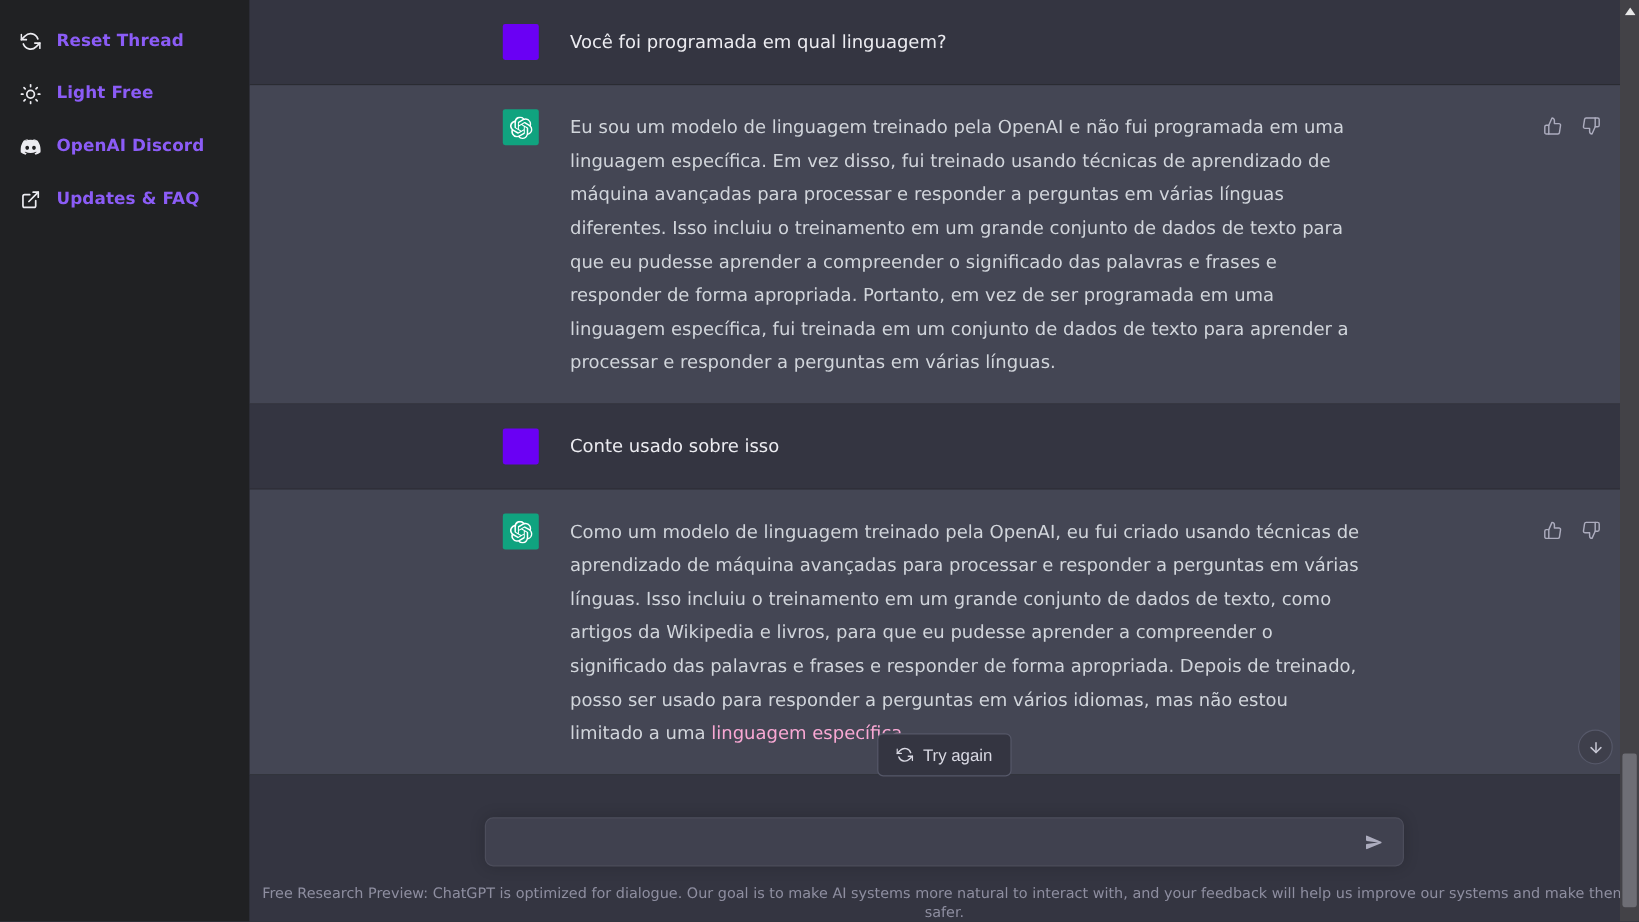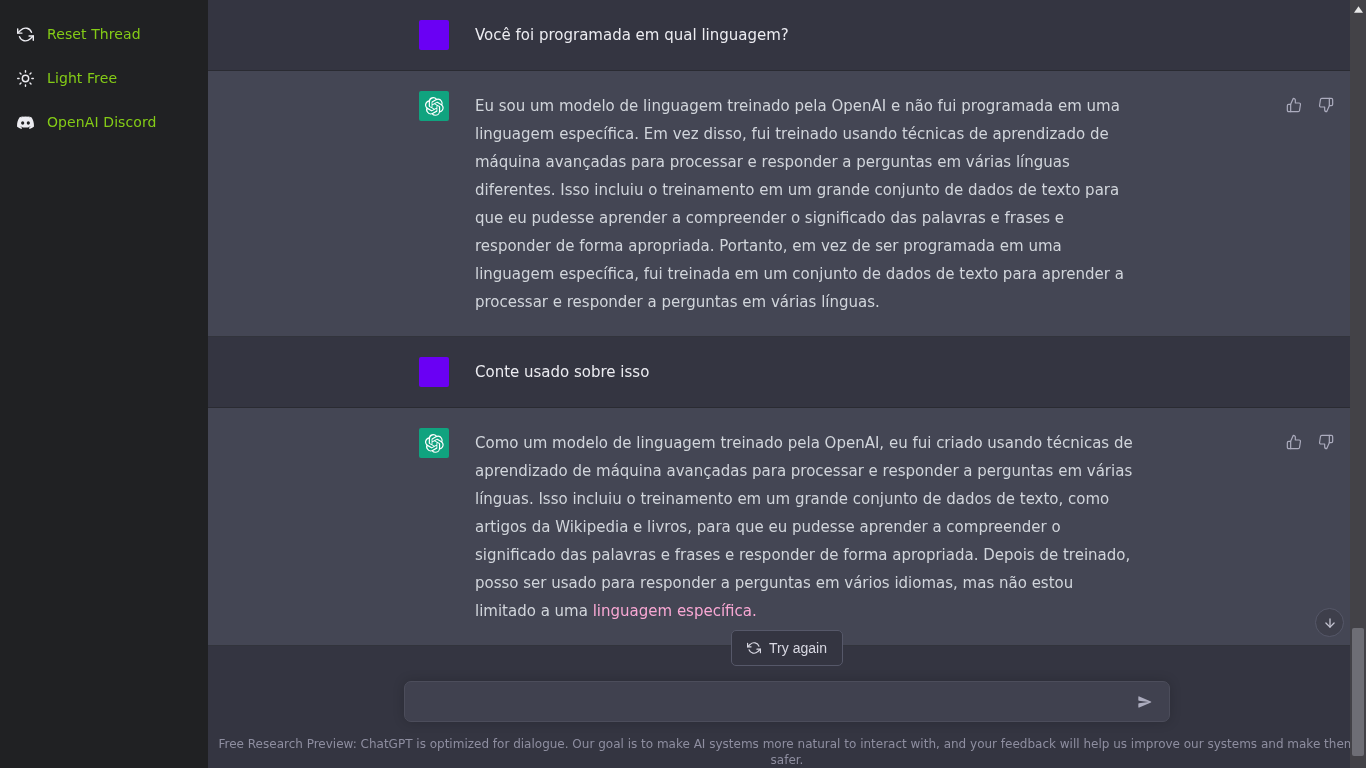--- a/index.html
+++ b/index.html
@@ -29,24 +29,25 @@
     display: flex;
     flex-direction: column;
   }
 
   .nav-item {
     display: flex;
     align-items: center;
     gap: 13px;
     height: 44px;
     padding: 0 14px 0 17px;
-    color: #84cc16;
+    color: #8b5cf6;
     font-size: 14px;
     cursor: pointer;
     user-select: none;
+    font-weight: bold;
   }
 
   .nav-icon {
     width: 17px;
     height: 17px;
     flex: 0 0 17px;
     display: flex;
     align-items: center;
     justify-content: center;
     color: #ececf1;
@@ -127,21 +128,21 @@
     display: flex; align-items: center; justify-content: center;
     border-radius: 4px;
     cursor: pointer;
   }
   .fb-btn svg { display: block; }
 
   
   #try-again-wrap {
     position: absolute;
     left: 0; right: 0;
-    bottom: 102px;
+    bottom: 121px;
     display: flex;
     justify-content: center;
     pointer-events: none;
     z-index: 6;
   }
   #try-again {
     pointer-events: auto;
     display: inline-flex;
     align-items: center;
     gap: 8px;
@@ -292,20 +293,30 @@
 
     <div class="nav-item">
       <span class="nav-icon">
         <svg width="17" height="17" viewBox="0 0 24 18" fill="currentColor">
           <path d="M20.3 1.5A19.8 19.8 0 0 0 15.4 0l-.25.5c1.6.4 2.9 1 4.1 1.8a16.6 16.6 0 0 0-14.5 0A13.9 13.9 0 0 1 8.85.5L8.6 0A19.8 19.8 0 0 0 3.7 1.5C.6 6.1-.25 10.6.17 15.05A19.9 19.9 0 0 0 6.2 18l1.2-1.7c-.9-.35-1.75-.8-2.5-1.35l.6-.45a14.2 14.2 0 0 0 13 0l.6.45c-.77.55-1.6 1-2.5 1.35L17.8 18a19.9 19.9 0 0 0 6.04-2.95c.5-5.15-.85-9.6-3.54-13.55ZM8.02 12.3c-1.2 0-2.18-1.1-2.18-2.45S6.8 7.4 8.02 7.4c1.22 0 2.2 1.1 2.18 2.45 0 1.35-.96 2.45-2.18 2.45Zm7.96 0c-1.2 0-2.18-1.1-2.18-2.45s.96-2.45 2.18-2.45c1.22 0 2.2 1.1 2.18 2.45 0 1.35-.96 2.45-2.18 2.45Z"></path>
         </svg>
       </span>
       <span class="nav-label">OpenAI Discord</span>
     </div>
 
+    <div class="nav-item">
+      <span class="nav-icon">
+        <svg width="17" height="17" viewBox="0 0 24 24" fill="none" stroke="currentColor" stroke-width="2" stroke-linecap="round" stroke-linejoin="round">
+          <path d="M18 13v6a2 2 0 0 1-2 2H5a2 2 0 0 1-2-2V8a2 2 0 0 1 2-2h6"></path>
+          <polyline points="15 3 21 3 21 9"></polyline>
+          <line x1="10" y1="14" x2="21" y2="3"></line>
+        </svg>
+      </span>
+      <span class="nav-label">Updates &amp; FAQ</span>
+    </div>
 
 
   </nav>
 
   <section id="main">
 
     <div id="thread">
 
       <div class="msg-row user">
         <div class="msg-inner">

